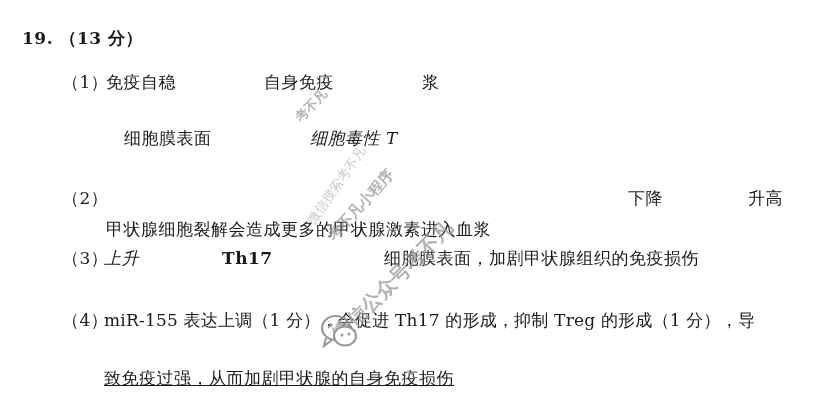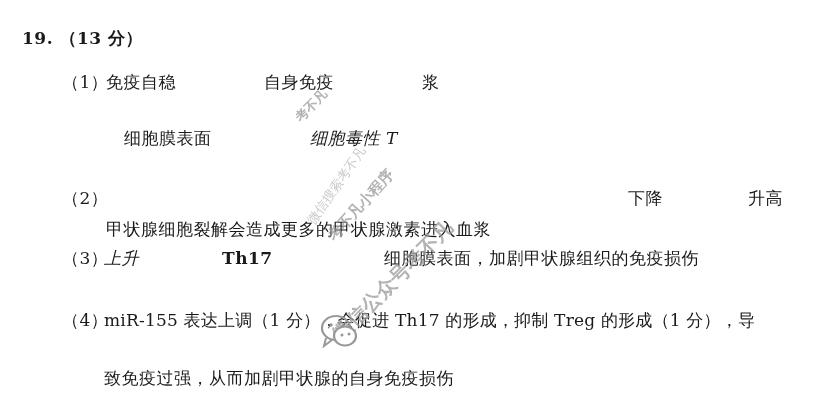--- a/index.html
+++ b/index.html
@@ -30,21 +30,21 @@
   <div class="t" style="left:628px;top:188px;">下降</div>
   <div class="t" style="left:748px;top:188px;">升高</div>
 
   <div class="t" style="left:62px;top:248px;">（3）</div>
   <div class="t" style="left:104px;top:248px;font-style:italic;">上升</div>
   <div class="t" style="left:222px;top:248px;font-weight:bold;">Th17</div>
   <div class="t" style="left:384px;top:248px;">细胞膜表面，加剧甲状腺组织的免疫损伤</div>
 
   <div class="t" style="left:62px;top:310px;">（4）</div>
   <div class="t" style="left:104px;top:310px;letter-spacing:0.2px;">miR-155 表达上调（1 分），会促进 Th17 的形成，抑制 Treg 的形成（1 分），导</div>
-  <div class="t" style="left:104px;top:368px;">致免疫过强，从而加剧甲状腺的自身免疫损伤</div>
+  <div class="t" style="left:104px;top:368px;text-decoration:underline;">致免疫过强，从而加剧甲状腺的自身免疫损伤</div>
 </div>
 
 <div class="wm" style="left:304px;top:108px;font-size:13px;transform:rotate(-45deg);">考不凡</div>
 <div class="wm wm2" style="left:318px;top:210px;font-size:13px;transform:rotate(-55deg);">微信搜索考不凡</div>
 <div class="wm" style="left:338px;top:226px;font-size:15px;transform:rotate(-48deg);">考不凡小程序</div>
 <div class="wm" style="left:346px;top:320px;font-size:20px;transform:rotate(-45deg);">微信公众号考不凡</div>
 
 <svg class="wechat" viewBox="0 0 44 44">
   <ellipse cx="18" cy="18" rx="14" ry="12" fill="none" stroke="#999" stroke-width="2.2"></ellipse>
   <ellipse cx="27" cy="26" rx="11" ry="9.5" fill="#fff" stroke="#999" stroke-width="2.2"></ellipse>

